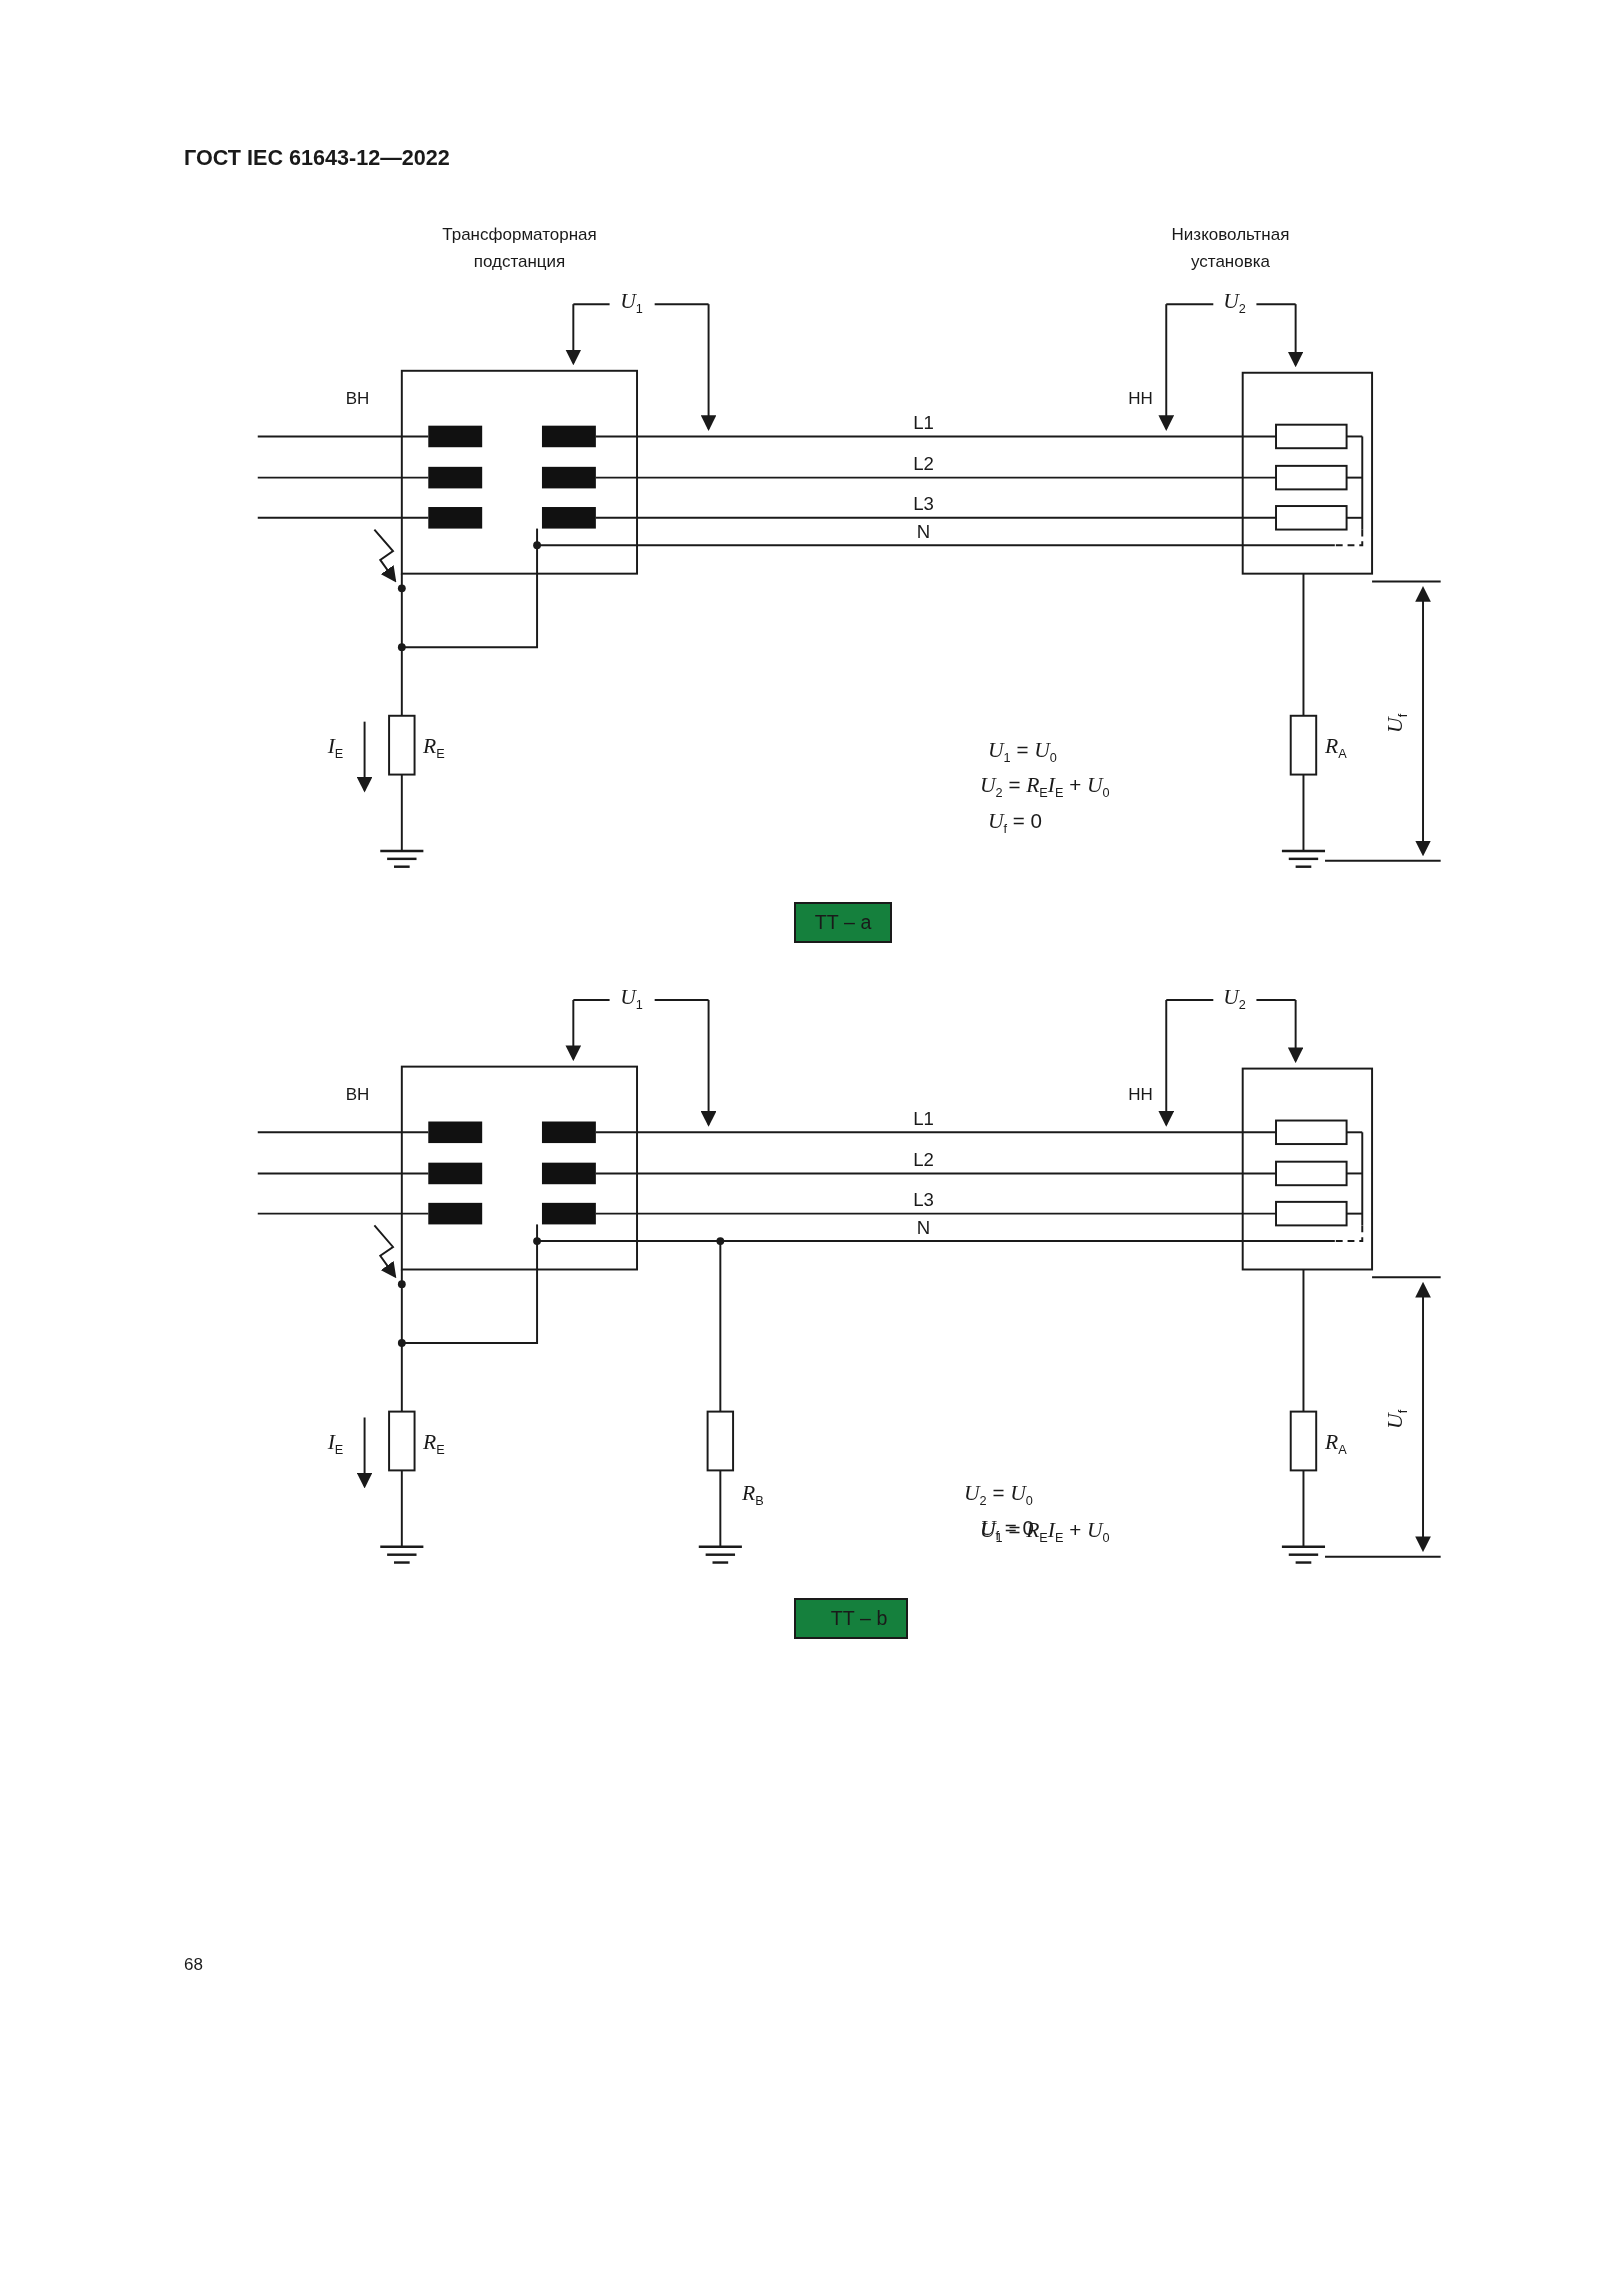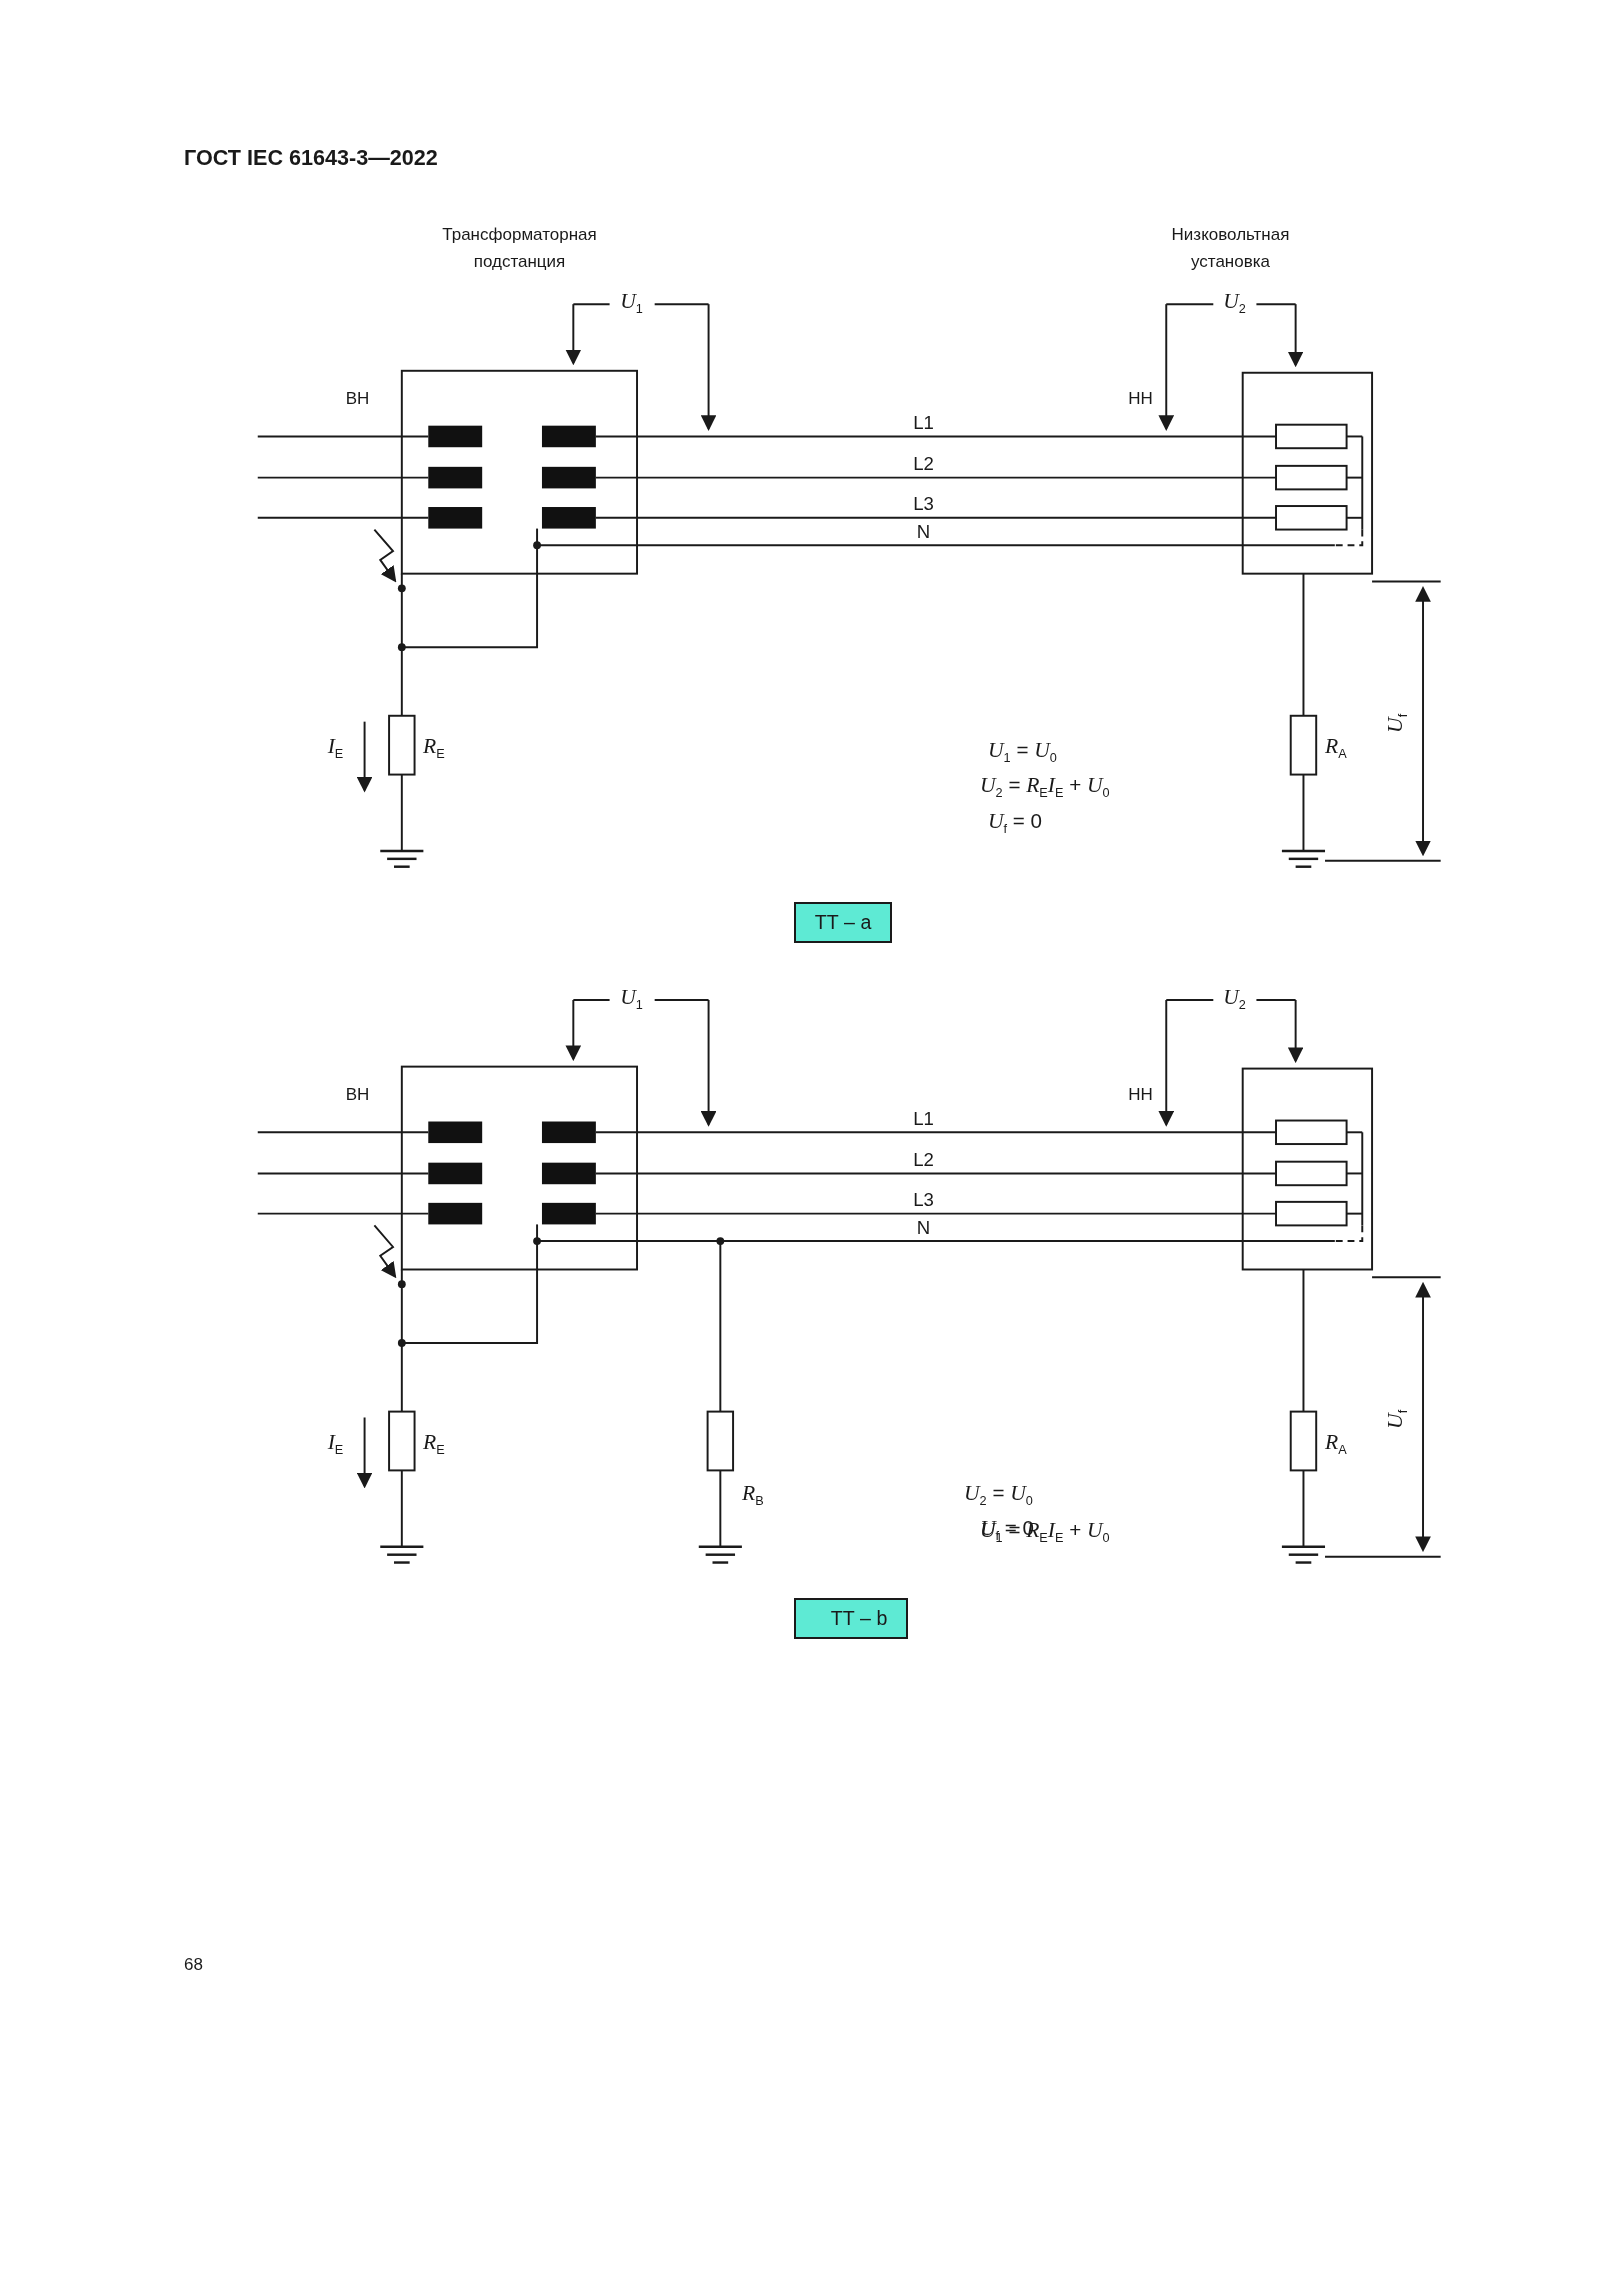--- a/index.html
+++ b/index.html
@@ -7,21 +7,21 @@
         font-family:"Liberation Sans",sans-serif;color:#1a1a1a;overflow:hidden;}
   svg.art{position:absolute;left:0;top:0;}
   .lab{position:absolute;font-size:17px;line-height:26.5px;white-space:pre-line;}
   .ctr{text-align:center;}
   .hdr{font-weight:bold;font-size:21.6px;}
   .eq{font-size:20.6px;line-height:25.5px;white-space:nowrap;}
   .eq i{font-style:italic;font-family:"Liberation Serif",serif;font-size:21.6px;}
   .eq sub{font-size:12.7px;}
   .rot{transform:rotate(-90deg);}
   .fbox{position:absolute;border:2px solid #1a1a1a;display:flex;align-items:center;
-        justify-content:center;font-size:19.6px;background:#5eead4;}
+        justify-content:center;font-size:19.6px;background:#15803d;}
 </style>
 </head>
 <body>
 
 <div class="page">
 
   <svg class="art" width="1621" height="2293" viewBox="0 0 1654 2339">
     <defs>
       <marker id="arr" viewBox="0 0 10 10" refX="8.5" refY="5" markerWidth="8" markerHeight="8" orient="auto-start-reverse">
         <path d="M0 0 L10 5 L0 10 Z" fill="#1a1a1a"></path>
@@ -133,21 +133,21 @@
 
     <g stroke="#1a1a1a" stroke-width="2" fill="none">
       <circle cx="735" cy="1266" r="4" fill="#1a1a1a" stroke="none"></circle>
       <path d="M735 1266 V1440"></path>
       <path d="M735 1500 V1578"></path>
     </g>
     <use href="#res" x="735" y="1470"></use>
     <use href="#gnd" x="735" y="1578"></use>
   </svg>
 
-  <div class="lab hdr" style="left:184px;top:145px;">ГОСТ IEC 61643-3—2022</div>
+  <div class="lab hdr" style="left:184px;top:145px;">ГОСТ IEC 61643-12—2022</div>
 
   <div class="lab ctr" style="left:392px;top:222px;width:255px;">Трансформаторная
 подстанция</div>
   <div class="lab ctr" style="left:1103px;top:222px;width:255px;">Низковольтная
 установка</div>
 
   <div class="lab eq ctr" style="left:608px;top:288px;width:47px;"><i>U</i><sub>1</sub></div>
   <div class="lab eq ctr" style="left:1211px;top:288px;width:47px;"><i>U</i><sub>2</sub></div>
   <div class="lab ctr" style="left:323px;top:386px;width:69px;">ВН</div>
   <div class="lab ctr" style="left:1106px;top:386px;width:69px;">НН</div>

